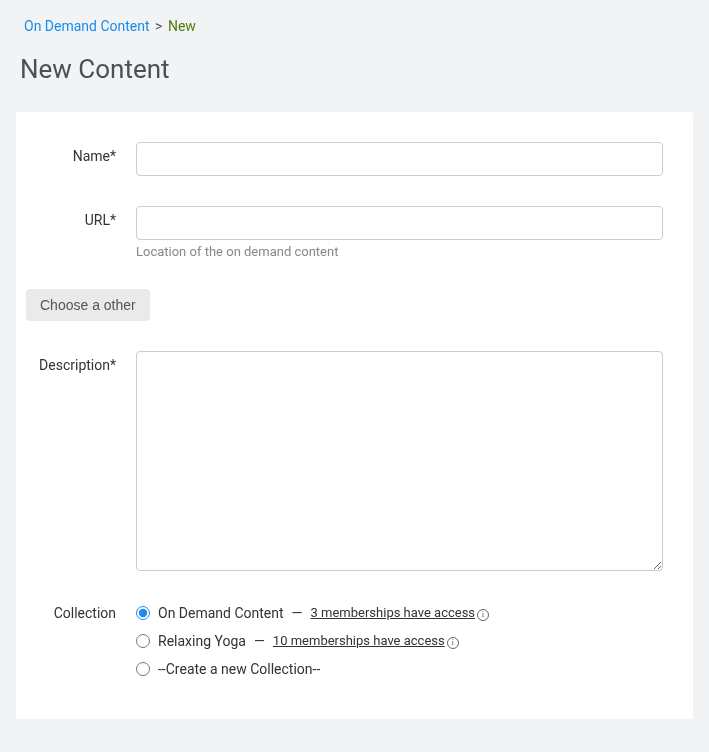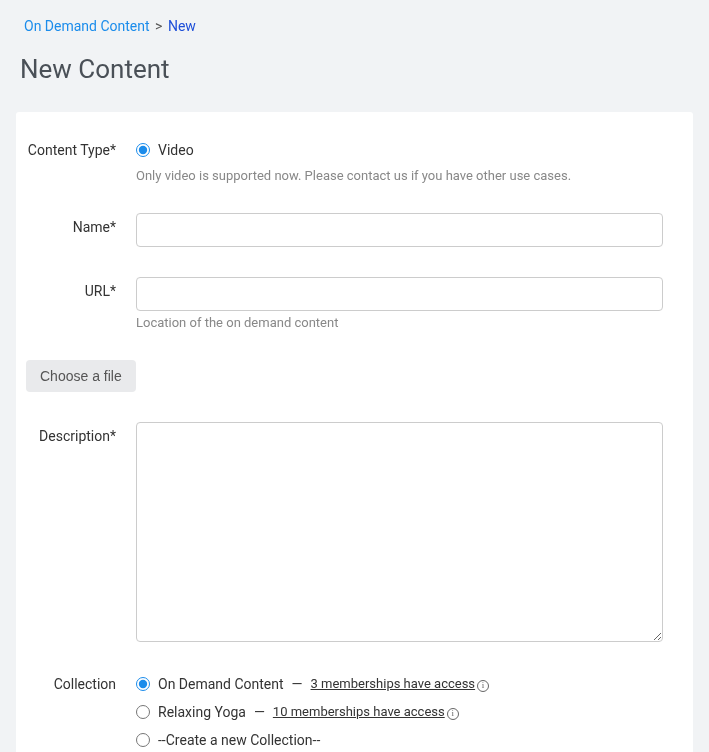--- a/index.html
+++ b/index.html
@@ -23,21 +23,21 @@
     }
     .breadcrumb .crumb-link {
       color: #1b8ceb;
       text-decoration: none;
     }
     .breadcrumb .sep {
       color: #555;
       margin: 0 2px;
     }
     .breadcrumb .crumb-current {
-      color: #1d4ed8;
+      color: #4d7c0f;
       text-align: right;
     }
     .page-title {
       font-size: 26px;
       font-weight: 400;
       color: #4a5057;
       margin-bottom: 28px;
       margin-left: 4px;
     }
     .card {
@@ -147,49 +147,39 @@
   <div class="breadcrumb">
     <a href="#" class="crumb-link">On Demand Content</a>
     <span class="sep">&gt;</span>
     <span class="crumb-current">New</span>
   </div>
 
   <h1 class="page-title">New Content</h1>
 
   <div class="card">
 
-    <div class="form-row">
-      <div class="form-label-col">Content Type*</div>
-      <div class="form-field-col">
-        <label class="radio-line">
-          <input type="radio" name="ctype" checked="" style="">
-          <span>Video</span>
-        </label>
-        <div class="helper-text">Only video is supported now. Please contact us if you have other use cases.</div>
-      </div>
-    </div>
 
     <div class="form-row">
       <div class="form-label-col top-align-input">Name*</div>
       <div class="form-field-col">
         <input type="text" class="text-input" value="" style="">
       </div>
     </div>
 
     <div class="form-row">
       <div class="form-label-col top-align-input">URL*</div>
       <div class="form-field-col">
         <input type="text" class="text-input" value="" style="">
         <div class="helper-text">Location of the on demand content</div>
       </div>
     </div>
 
     <div class="form-row">
       <div class="form-field-col">
-        <button class="file-btn">Choose a file</button>
+        <button class="file-btn">Choose a other</button>
       </div>
     </div>
 
     <div class="form-row">
       <div class="form-label-col top-align-input">Description*</div>
       <div class="form-field-col">
         <textarea class="textarea-input" style=""></textarea>
       </div>
     </div>
 

